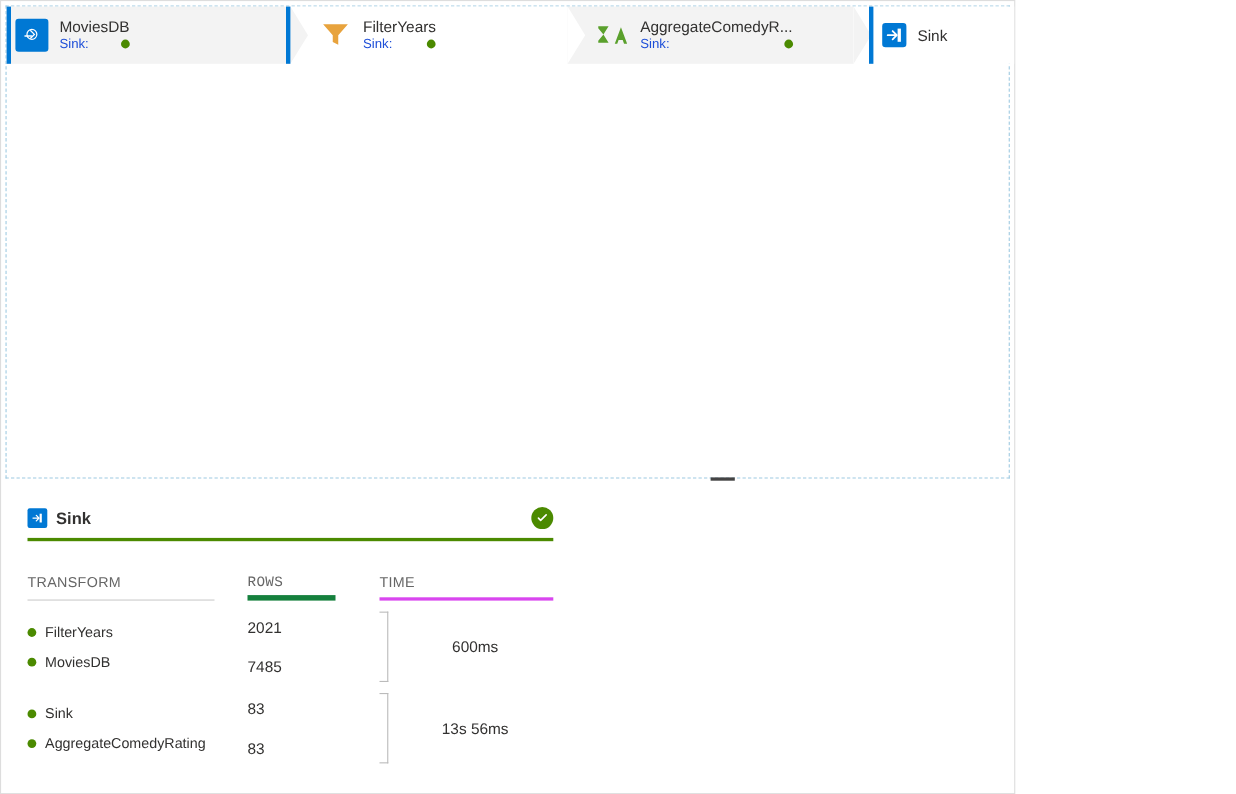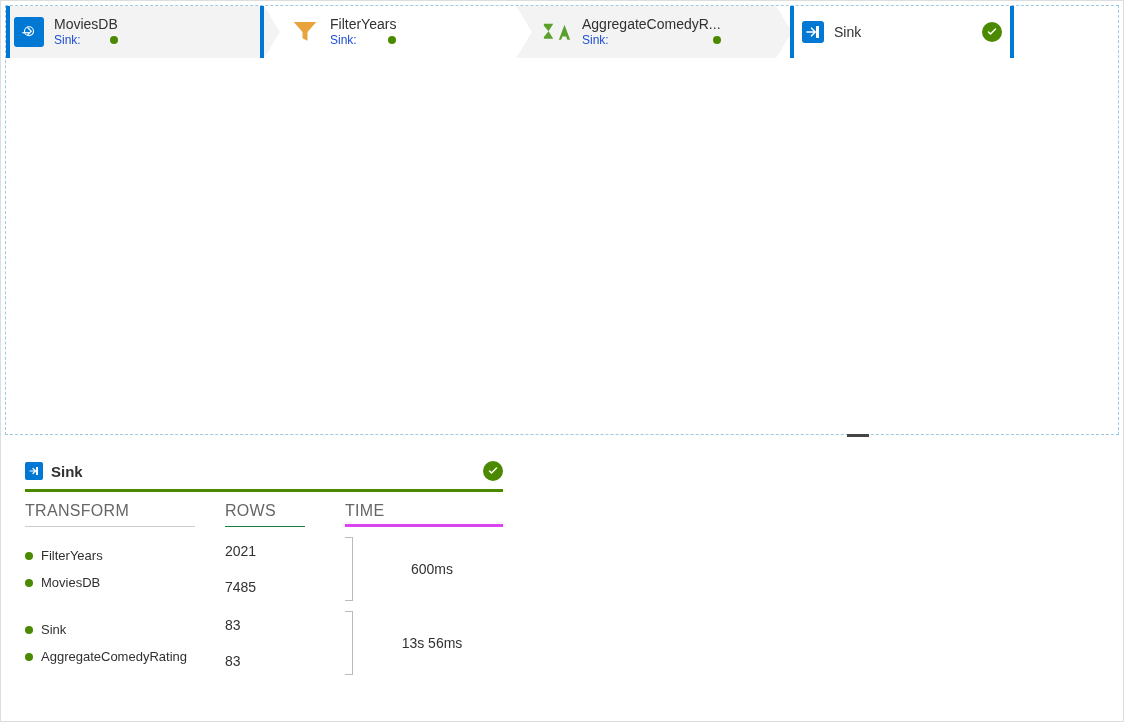--- a/index.html
+++ b/index.html
@@ -1,17 +1,17 @@
 <!DOCTYPE html>
 <html><head>
 <meta charset="utf-8">
 <style>
   * { box-sizing: border-box; }
   html, body { margin: 0; padding: 0; font-family: "Segoe UI", Arial, sans-serif; font-size: 13px; color: #323130; background: #fff; }
-  .page { width: 1124px; height: 722px; border: 1px solid #ddd; position: relative; overflow: hidden; }
+  .page { width: 923px; height: 722px; border: 1px solid #ddd; position: relative; overflow: hidden; }
 
   
   .canvas {
     position: absolute; left: 4px; right: 4px; top: 4px; height: 430px;
     border: 1px dashed #9ecae1;
     background: #fff;
   }
 
   
   .pipe {
@@ -110,22 +110,22 @@
   .panel-head .ic-sink { width: 18px; height: 18px; border-radius: 2px; display:flex; align-items:center; justify-content:center;}
   .panel-head .ic-sink svg { width: 12px; height: 12px; }
 
   .tbl {
     margin-top: 6px; width: 478px;
     display: grid;
     grid-template-columns: 200px 120px 160px;
     row-gap: 8px;
   }
   .thd {
-    font-size: 16px; letter-spacing: .3px; color: #666; text-transform: uppercase;
-    border-bottom: 1px solid #ccc; padding: 4px 0 4px 0;
+    font-size: 13px; letter-spacing: .3px; color: #666; text-transform: uppercase;
+    border-bottom: 1px solid #ccc; padding: 4px 0 4px 0; margin-top: 20px;
   }
   .thd:first-child { width: 170px; }
   .cell { font-size: 14px; padding: 4px 0; color: #323130; }
   .tname { display: flex; align-items: center; gap: 8px; }
   .grp {
     display: grid; grid-template-columns: 200px 120px 10px 150px;
     align-items: center;
   }
   .grp .rows-col { display: flex; flex-direction: column; gap: 12px; padding: 2px 0;}
   .grp .name-col { display: flex; flex-direction: column; gap: 12px; padding: 2px 0;}
@@ -241,21 +241,21 @@
         <div class="check-circle">
           <svg viewBox="0 0 24 24">
               <path d="M5 12l4 4 10-10" stroke="#fff" stroke-width="3" fill="none" stroke-linecap="round" stroke-linejoin="round"></path>
             </svg>
         </div>
       </div>
     </div>
 
     <div class="tbl" style="grid-template-columns:200px 120px 158px;">
       <div class="thd" style="border-bottom:1px solid #ccc; margin-right:30px;">TRANSFORM</div>
-      <div class="thd" style="border-bottom:1px solid #15803d; margin-right:40px;">ROWS</div>
+      <div class="thd" style="border-bottom:5px solid #15803d; margin-right:40px;font-family:Liberation Mono, monospace;">ROWS</div>
       <div class="thd" style="border-bottom:3px solid #d946ef;">TIME</div>
     </div>
 
     <div class="grp" style="margin-top:10px;">
       <div class="name-col">
         <div class="tname">
             <span class="dot"></span>
             <span>FilterYears</span>
           </div>
         <div class="tname">

